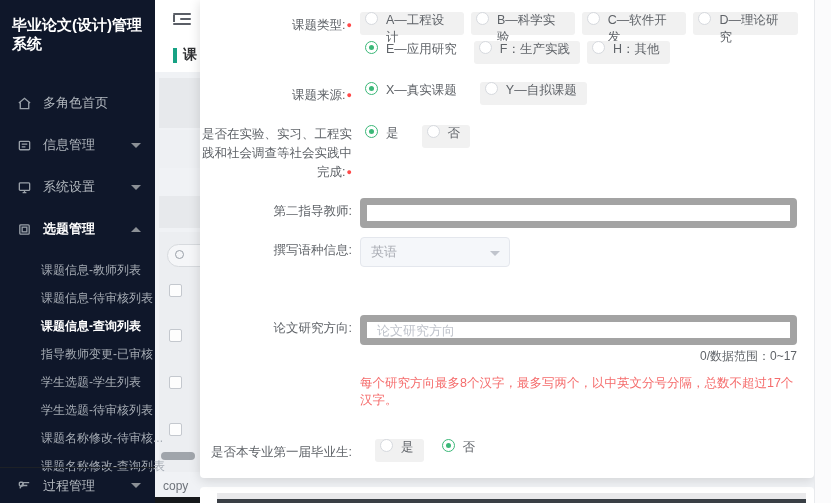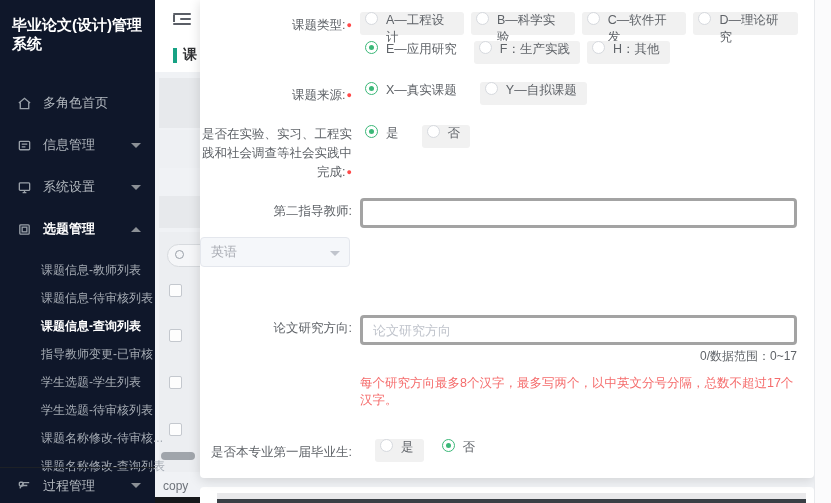--- a/index.html
+++ b/index.html
@@ -54,21 +54,21 @@
   .f-label { width:160px; flex:0 0 160px; text-align:right; padding-right:8px; font-size:12.5px; color:#5f6368; line-height:19px; padding-top:4px; }
   .req-dot { color:#ff4949; font-size:9px; vertical-align:1px; margin-left:1px; }
   .f-controls { flex:1; }
   .opt-line { display:flex; align-items:center; margin-bottom:6px; }
   .opt { display:inline-flex; align-items:flex-start; height:23px; border-radius:3px; background:#f1f1f1; padding:0 10px 0 5px; margin-right:7px; font-size:12.5px; color:#5f6368; cursor:pointer; }
   .opt.grid { min-width:90px; }
   .opt.checked { background:transparent; }
   .radio { width:13px; height:13px; border:1px solid #d6d9de; border-radius:50%; background:#fff; margin-right:8px; position:relative; flex:0 0 13px; }
   .opt.checked .radio { border-color:#3bb878; }
   .opt.checked .radio::after { content:""; position:absolute; left:3px; top:3px; width:5px; height:5px; border-radius:50%; background:#3bb878; }
-  .text-input { width:437px; height:30px; border:3px solid #a3a3a3; border-radius:4px; font-size:13px; color:#303133; padding:0 10px; outline:none; background:#fff; font-family:inherit; }
+  .text-input { width:437px; height:30px; border:7px solid #a3a3a3; border-radius:4px; font-size:13px; color:#303133; padding:0 10px; outline:none; background:#fff; font-family:inherit; }
   .sel { width:150px; height:30px; background:#f5f7fa; border:1px solid #e4e7ed; border-radius:4px; display:flex; align-items:center; padding:0 10px; font-size:13px; color:#a8abb2; position:relative; cursor:not-allowed; }
   .sel .sel-caret { position:absolute; right:9px; top:13px; width:0; height:0; border-left:5px solid transparent; border-right:5px solid transparent; border-top:5px solid #c0c4cc; }
   .counter { width:437px; text-align:right; font-size:12px; color:#5f6368; margin-top:3px; }
   .hint { font-size:12.5px; color:#f56c6c; margin-top:10px; }
   ::placeholder { color:#c0c4cc; }
 
   
   .bottom-panel { position:absolute; left:200px; top:487px; width:614px; height:16px; background:#ffffff; z-index:9; border-radius:4px 4px 0 0; }
   .bottom-panel .strip { position:absolute; left:17px; right:8px; top:6px; height:10px; background:#e9e9eb; }
   .bottom-panel .strip2 { position:absolute; left:17px; right:8px; top:12px; height:4px; background:#3a3f45; }
@@ -253,20 +253,21 @@
     </div>
 
     <div class="form-row" style="margin-top:16px;">
       <div class="f-label">第二指导教师:</div>
       <div class="f-controls">
         <input class="text-input" type="text" value="" style="">
       </div>
     </div>
 
     <div class="form-row" style="margin-top:9px;">
+      <div class="f-label">撰写语种信息:</div>
       <div class="f-controls">
         <div class="sel">
           <span>英语</span>
           <span class="sel-caret"></span>
         </div>
       </div>
     </div>
 
     <div class="form-row" style="margin-top:48px;">
       <div class="f-label">论文研究方向:</div>

